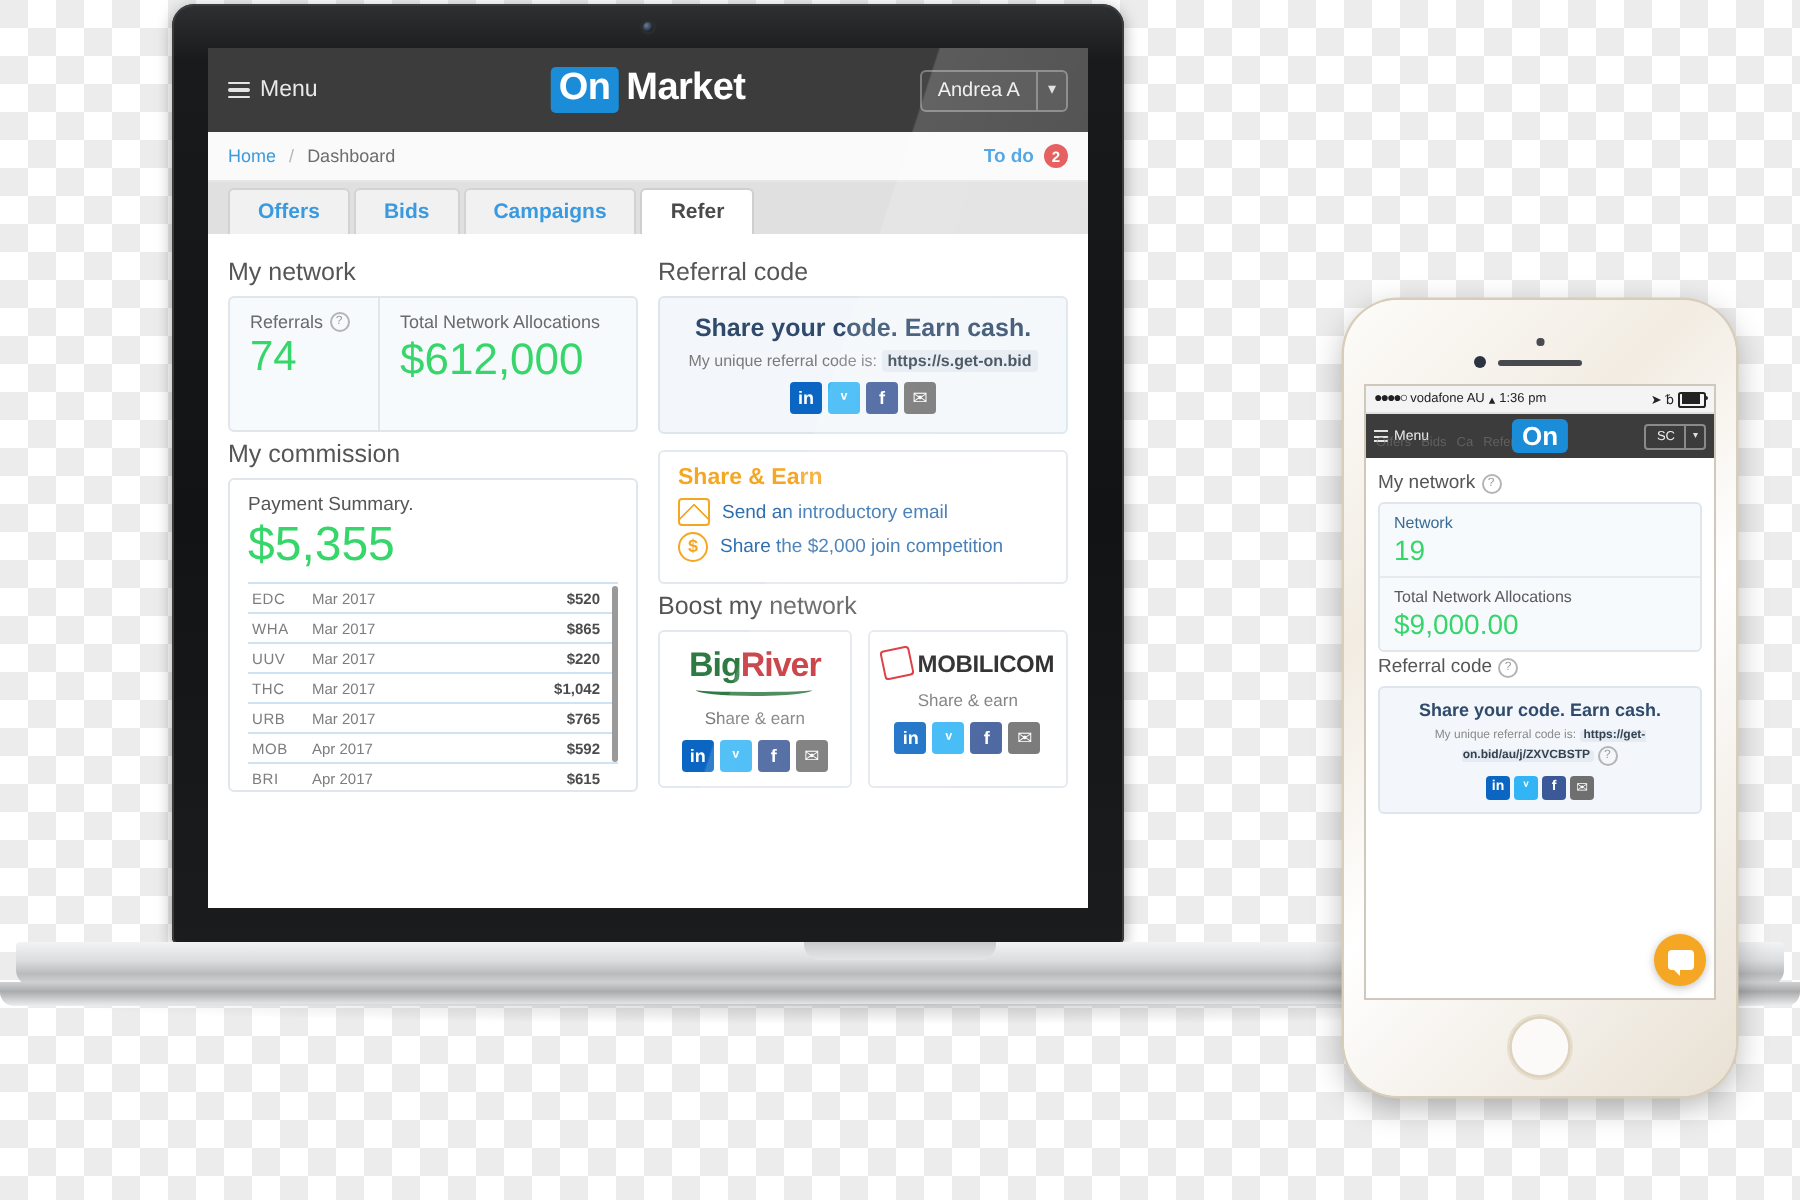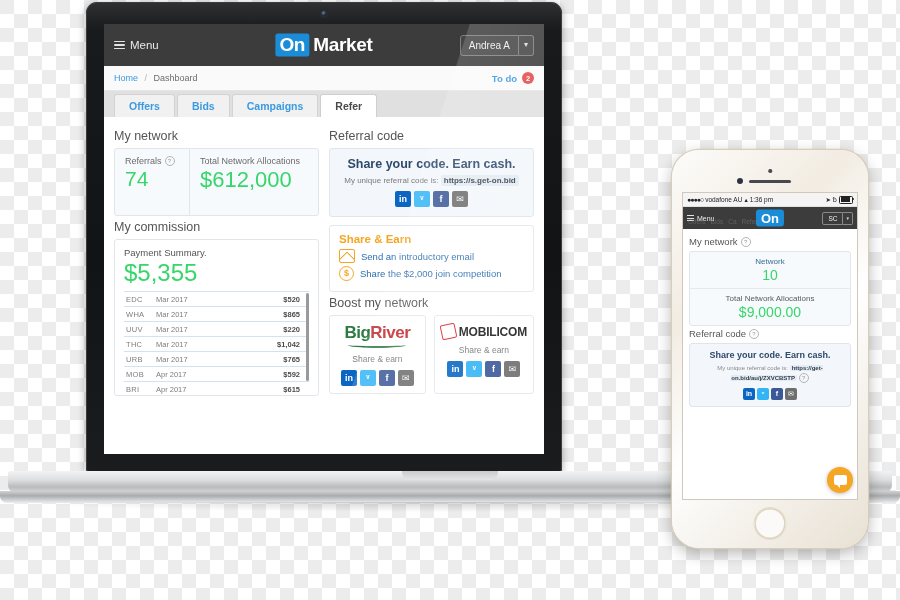--- a/index.html
+++ b/index.html
@@ -192,21 +192,21 @@
   .ph-user{display:flex;}
   .ph-ub{border:1px solid #8a8a8a;border-radius:2px 0 0 2px;color:#eee;font-size:6.5px;
     padding:2px 5px;}
   .ph-uc{border:1px solid #8a8a8a;border-left:none;border-radius:0 2px 2px 0;color:#ddd;
     font-size:5px;padding:2px 3px;}
   .ph-ghost{position:absolute;left:0;top:11px;width:100%;display:flex;gap:5px;
     padding-left:5px;font-size:6.5px;color:#7d7d7d;opacity:.55;}
   .ph-body{padding:5px 6px;}
   .ph-sec{font-size:9.5px;color:#555;display:flex;align-items:center;gap:3px;margin:2px 0 4px;}
   .ph-card{border:1px solid #e1e6ec;border-radius:3px;background:#f7fafd;}
-  .ph-blk{padding:5px 7px;text-align:center;}
+  .ph-blk{padding:5px 7px;}
   .ph-blk+.ph-blk{border-top:1px solid #e4eaf0;}
   .ph-lbl{font-size:8px;color:#3a6b94;}
   .ph-lbl.grey{color:#5a5a5a;}
   .ph-val{color:#37d66b;font-size:14px;font-weight:300;margin-top:1px;}
   .ph-refcard{background:#f3f7fb;border:1px solid #dde6ee;border-radius:3px;
     padding:6px 5px;text-align:center;margin-top:3px;}
   .ph-refhead{font-size:9px;font-weight:bold;color:#2f4a6b;}
   .ph-refline{font-size:6px;color:#8a8a8a;margin-top:4px;line-height:1.45;}
   .ph-refurl{background:#e4ebf2;color:#33414f;font-weight:bold;padding:0 2px;border-radius:2px;}
   .ph-socials{display:flex;gap:2px;justify-content:center;margin-top:5px;}
@@ -446,21 +446,21 @@
     </div>
 
     <div class="ph-body">
       <div class="ph-sec">
         <span>My network</span>
         <span class="qmark">?</span>
       </div>
       <div class="ph-card">
         <div class="ph-blk">
           <div class="ph-lbl">Network</div>
-          <div class="ph-val">10</div>
+          <div class="ph-val">19</div>
         </div>
         <div class="ph-blk">
           <div class="ph-lbl grey">Total Network Allocations</div>
           <div class="ph-val">$9,000.00</div>
         </div>
       </div>
 
       <div class="ph-sec">
         <span>Referral code</span>
         <span class="qmark">?</span>

